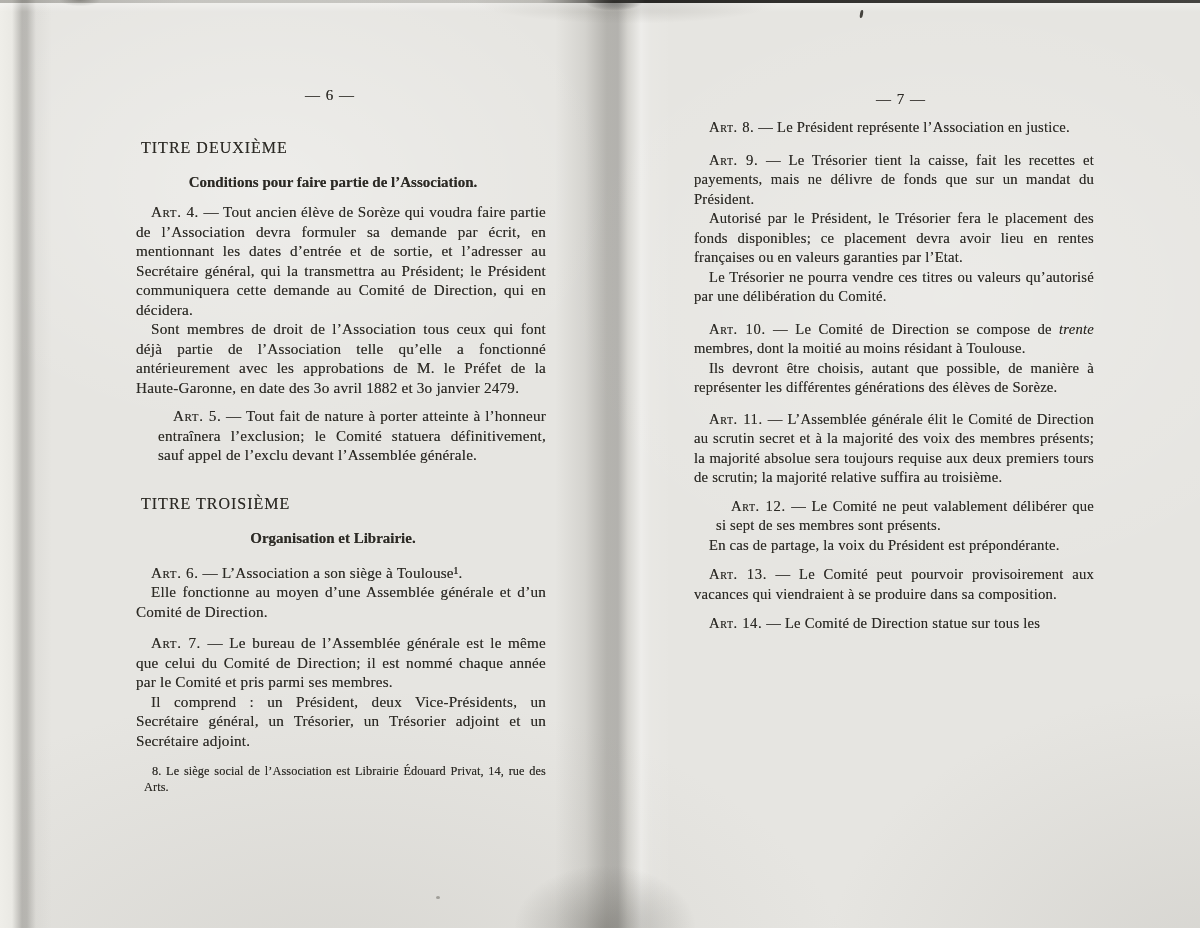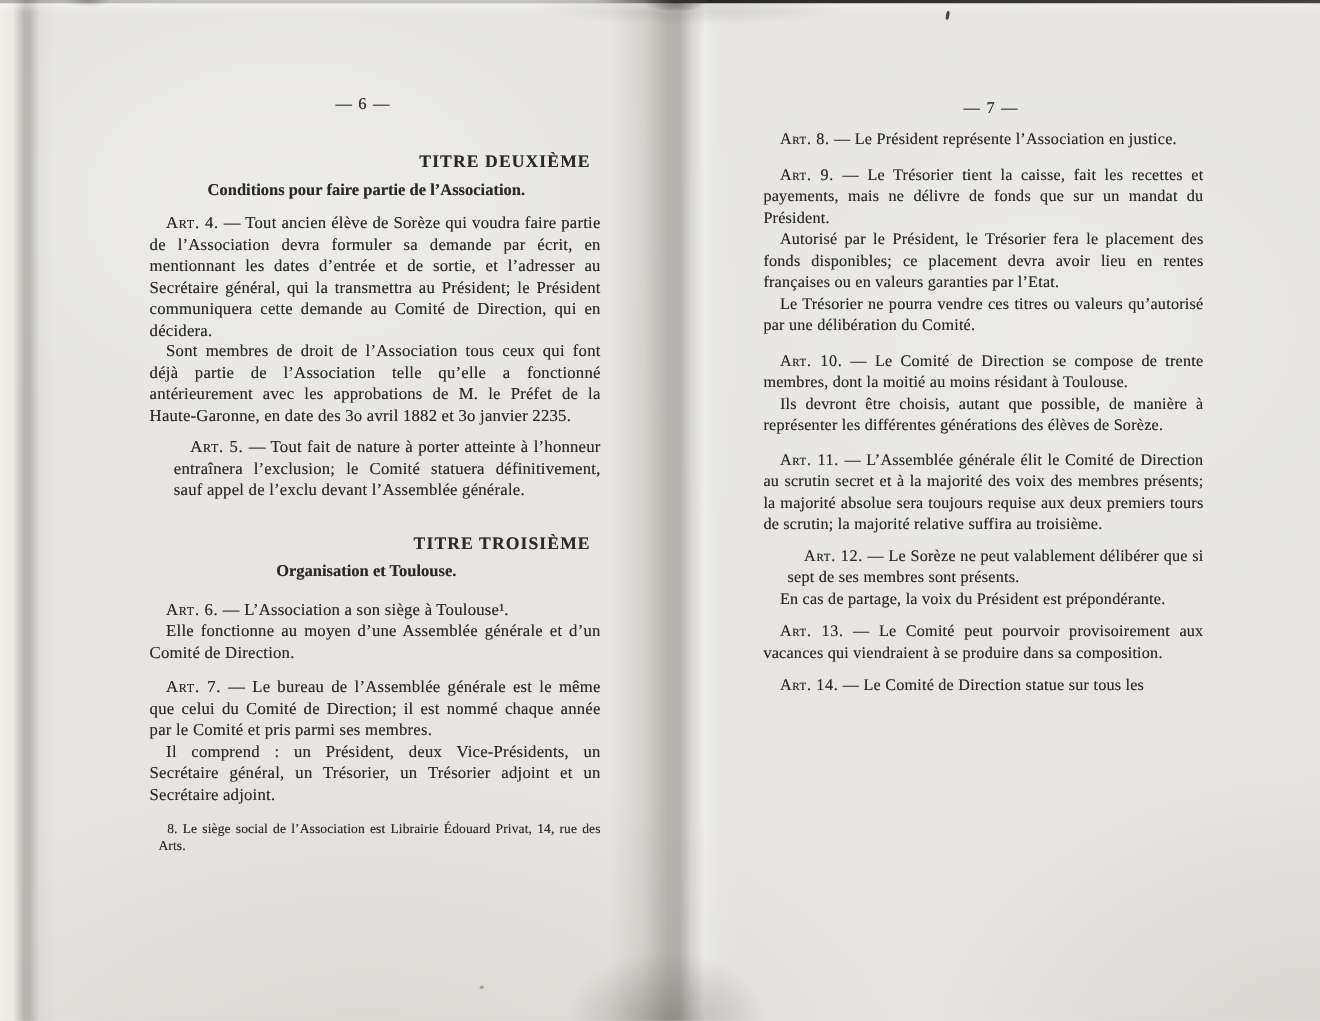--- a/index.html
+++ b/index.html
@@ -56,42 +56,42 @@
   .col { position: absolute; top: 0; color: #2c2a25; }
   .col p, .col h2, .col h3, .col div { text-shadow: 0 0 0.5px rgba(44,42,37,0.55); }
   .col-left  { left: 136px; width: 410px; padding-top: 86px; font-size: 15.2px; }
   .col-right { left: 694px; width: 400px; padding-top: 90px; font-size: 14.7px; }
 
   .pagenum { text-align: center; font-size: 15px; line-height: 18px; letter-spacing: 1px; }
   .col-left  .pagenum { margin: 0 0 33px; transform: translateX(-11px); }
   .col-right .pagenum { margin: 0 0 10px; transform: translateX(7px); }
 
   .h-title {
-    margin: 0; text-align: right; font-size: 16px; line-height: 21px;
-    font-weight: 700; letter-spacing: 1px; transform: translateX(-9px);
+    margin: 14px; text-align: left; font-size: 16px; line-height: 21px;
+    font-weight: 400; letter-spacing: 1px; transform: translateX(-9px);
   }
   .h-sub {
     margin: 5px 0 0; text-align: center; font-size: 15px; line-height: 21px;
     font-weight: 700; transform: translateX(-8px);
   }
   .h-sub.last { margin-bottom: 14px; }
   .h-sub.first { margin-bottom: 9px; }
   .h-title.second { margin-top: 28px; }
 
   .body-p {
     margin: 0; text-align: justify; text-indent: 15px;
     line-height: 19.5px; letter-spacing: 0.2px;
   }
   .gap-9  { margin-top: 9px; margin-left: 22px; }
   .gap-10 { margin-top: 10px; }
   .gap-12 { margin-top: 12px; }
   .gap-13 { margin-top: 13px; }
 
   .sc { font-variant: small-caps; letter-spacing: 0.6px; }
-  .it { }
+  .it { font-style: italic; }
 
   .footnote {
     margin: 13px 0 0 8px; font-size: 12.3px; line-height: 16px;
     text-indent: 8px; text-align: justify; letter-spacing: 0.1px;
   }
 </style>
 </head>
 <body>
 
 <div class="scan">
@@ -101,26 +101,26 @@
   <div class="dot-speck"></div>
 
   <div class="col col-left">
     <div class="pagenum">— 6 —</div>
 
     <h2 class="h-title">TITRE DEUXIÈME</h2>
     <h3 class="h-sub first">Conditions pour faire partie de l’Association.</h3>
 
     <p class="body-p"><span class="sc">Art. 4.</span> <span>— Tout ancien élève de Sorèze qui voudra faire partie de l’Association devra formuler sa demande par écrit, en mentionnant les dates d’entrée et de sortie, et l’adresser au Secrétaire général, qui la transmettra au Président; le Président communiquera cette demande au Comité de Direction, qui en décidera.</span></p>
 
-    <p class="body-p">Sont membres de droit de l’Association tous ceux qui font déjà partie de l’Association telle qu’elle a fonctionné antérieurement avec les approbations de M. le Préfet de la Haute-Garonne, en date des 3o avril 1882 et 3o janvier 2235.</p>
+    <p class="body-p">Sont membres de droit de l’Association tous ceux qui font déjà partie de l’Association telle qu’elle a fonctionné antérieurement avec les approbations de M. le Préfet de la Haute-Garonne, en date des 3o avril 1882 et 3o janvier 2479.</p>
 
     <p class="body-p gap-9"><span class="sc">Art. 5.</span> <span>— Tout fait de nature à porter atteinte à l’honneur entraînera l’exclusion; le Comité statuera définitivement, sauf appel de l’exclu devant l’Assemblée générale.</span></p>
 
     <h2 class="h-title second">TITRE TROISIÈME</h2>
-    <h3 class="h-sub last">Organisation et Toulouse.</h3>
+    <h3 class="h-sub last">Organisation et Librairie.</h3>
 
     <p class="body-p"><span class="sc">Art. 6.</span> <span>— L’Association a son siège à Toulouse¹.</span></p>
 
     <p class="body-p">Elle fonctionne au moyen d’une Assemblée générale et d’un Comité de Direction.</p>
 
     <p class="body-p gap-12"><span class="sc">Art. 7.</span> <span>— Le bureau de l’Assemblée générale est le même que celui du Comité de Direction; il est nommé chaque année par le Comité et pris parmi ses membres.</span></p>
 
     <p class="body-p">Il comprend : un Président, deux Vice-Présidents, un Secrétaire général, un Trésorier, un Trésorier adjoint et un Secrétaire adjoint.</p>
 
 
@@ -139,21 +139,21 @@
     <p class="body-p">Le Trésorier ne pourra vendre ces titres ou valeurs qu’autorisé par une délibération du Comité.</p>
 
     <p class="body-p gap-13"><span class="sc">Art. 10.</span> <span>— Le Comité de Direction se compose de </span><span class="it">trente</span><span> membres, dont la moitié au moins résidant à Toulouse.</span></p>
 
     <p class="body-p">Ils devront être choisis, autant que possible, de manière à représenter les différentes générations des élèves de Sorèze.</p>
 
     <p class="body-p gap-12"><span class="sc">Art. 11.</span> <span>— L’Assemblée générale élit le Comité de Direction au scrutin secret et à la majorité des voix des membres présents; la majorité absolue sera toujours requise aux deux premiers tours de scrutin; la majorité relative suffira au troisième.</span></p>
 
 
 
-    <p class="body-p gap-9"><span class="sc">Art. 12.</span> <span>— Le Sorèze ne peut valablement délibérer que si sept de ses membres sont présents.</span></p>
+    <p class="body-p gap-9"><span class="sc">Art. 12.</span> <span>— Le Comité ne peut valablement délibérer que si sept de ses membres sont présents.</span></p>
 
     <p class="body-p">En cas de partage, la voix du Président est prépondérante.</p>
 
     <p class="body-p gap-10"><span class="sc">Art. 13.</span> <span>— Le Comité peut pourvoir provisoirement aux vacances qui viendraient à se produire dans sa composition.</span></p>
 
     <p class="body-p gap-10"><span class="sc">Art. 14.</span> <span>— Le Comité de Direction statue sur tous les</span></p>
   </div>
 </div>
 
 </body></html>

